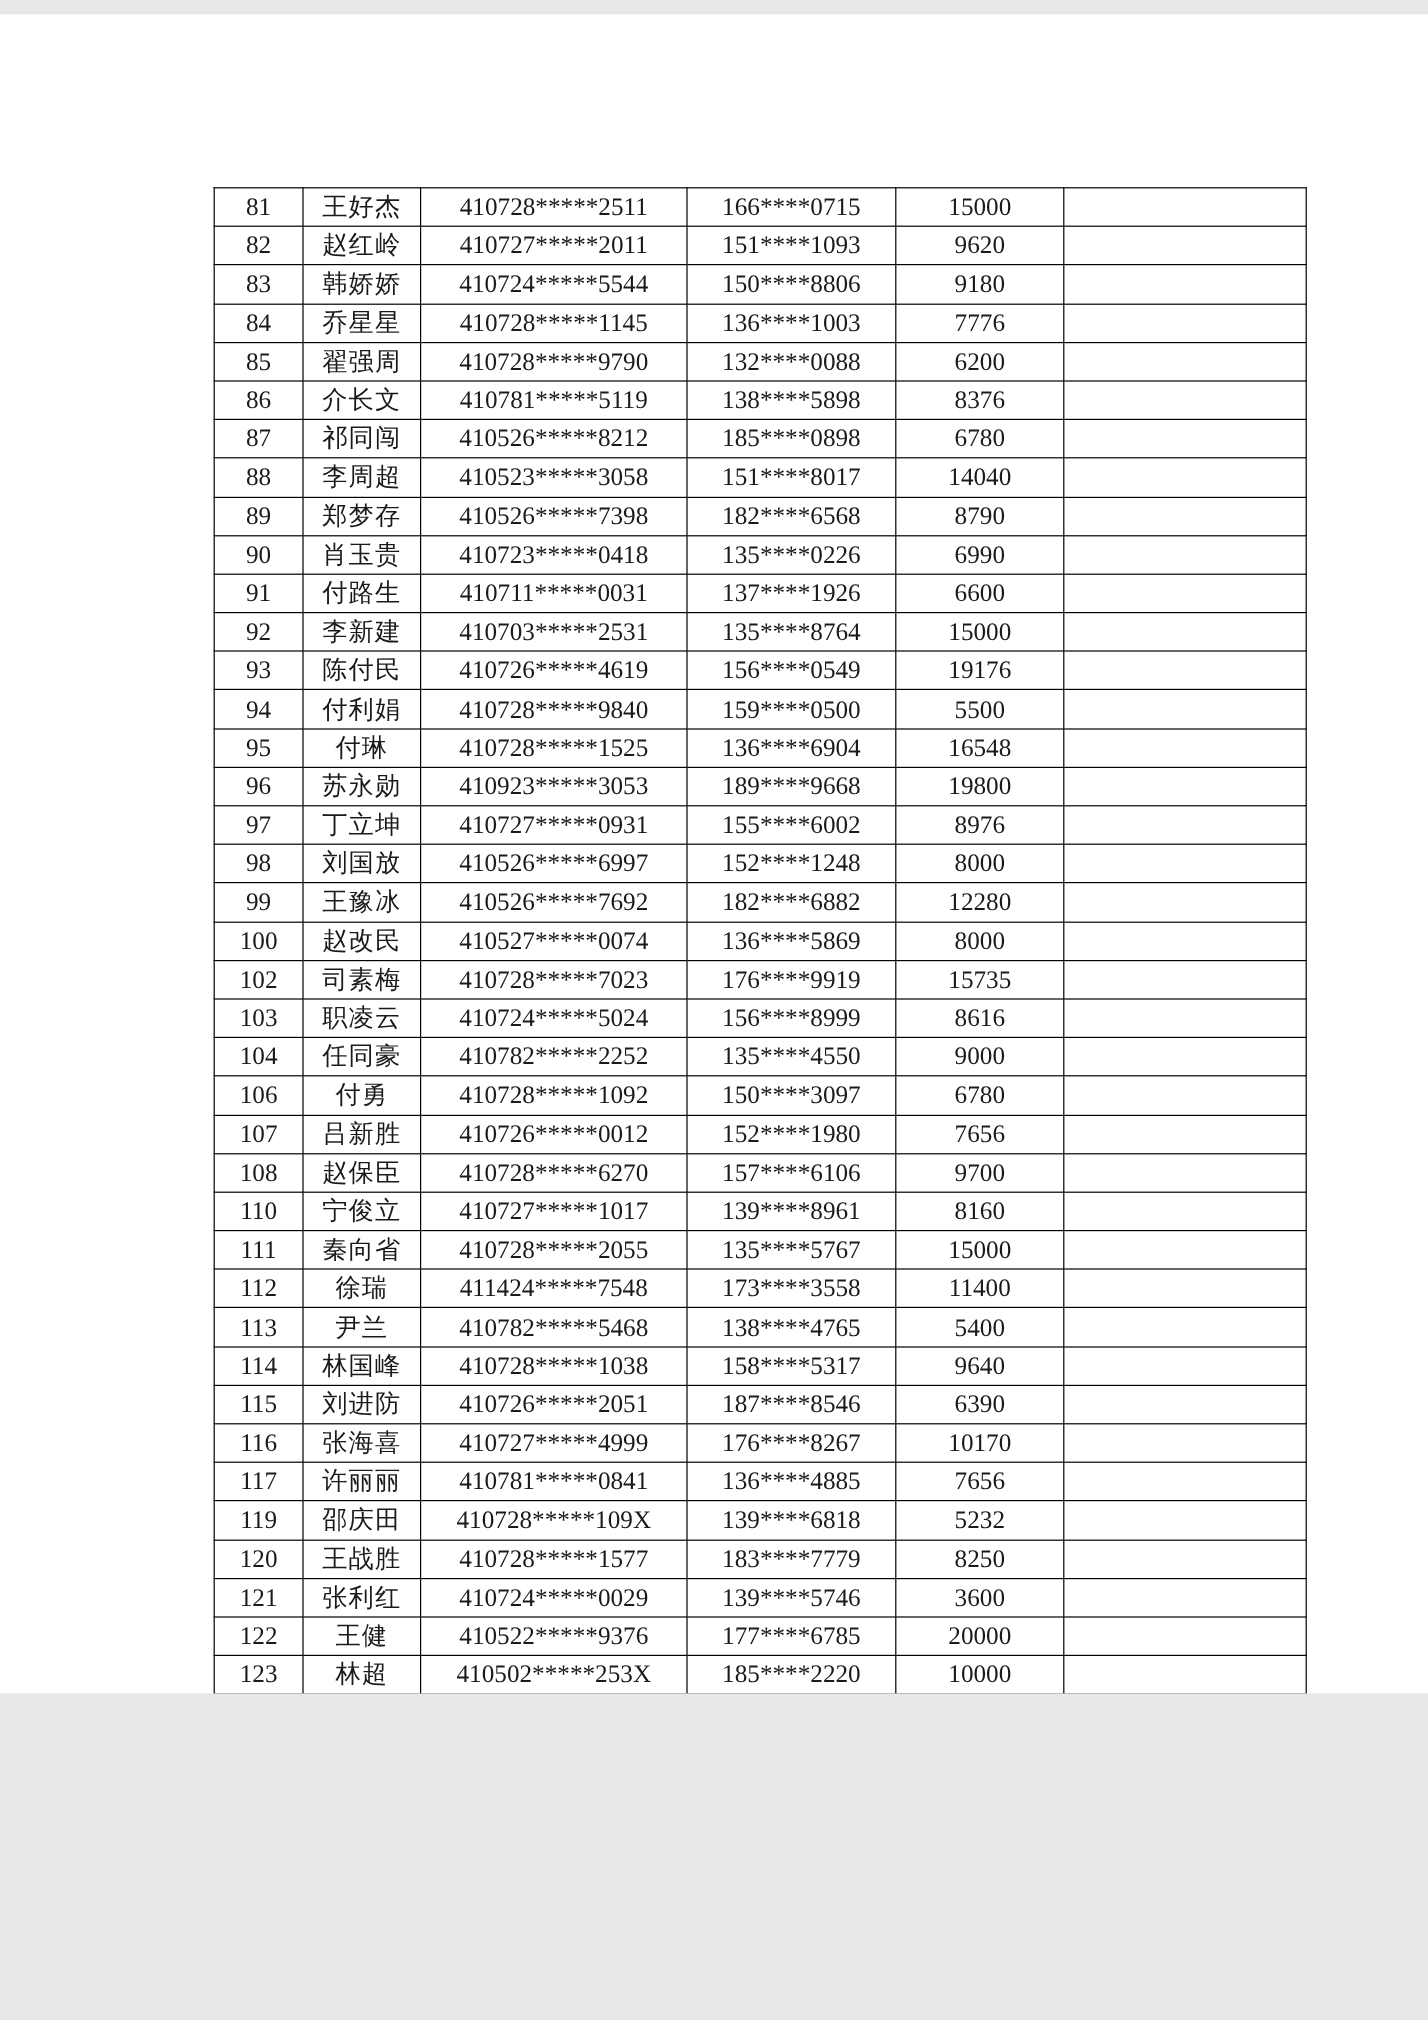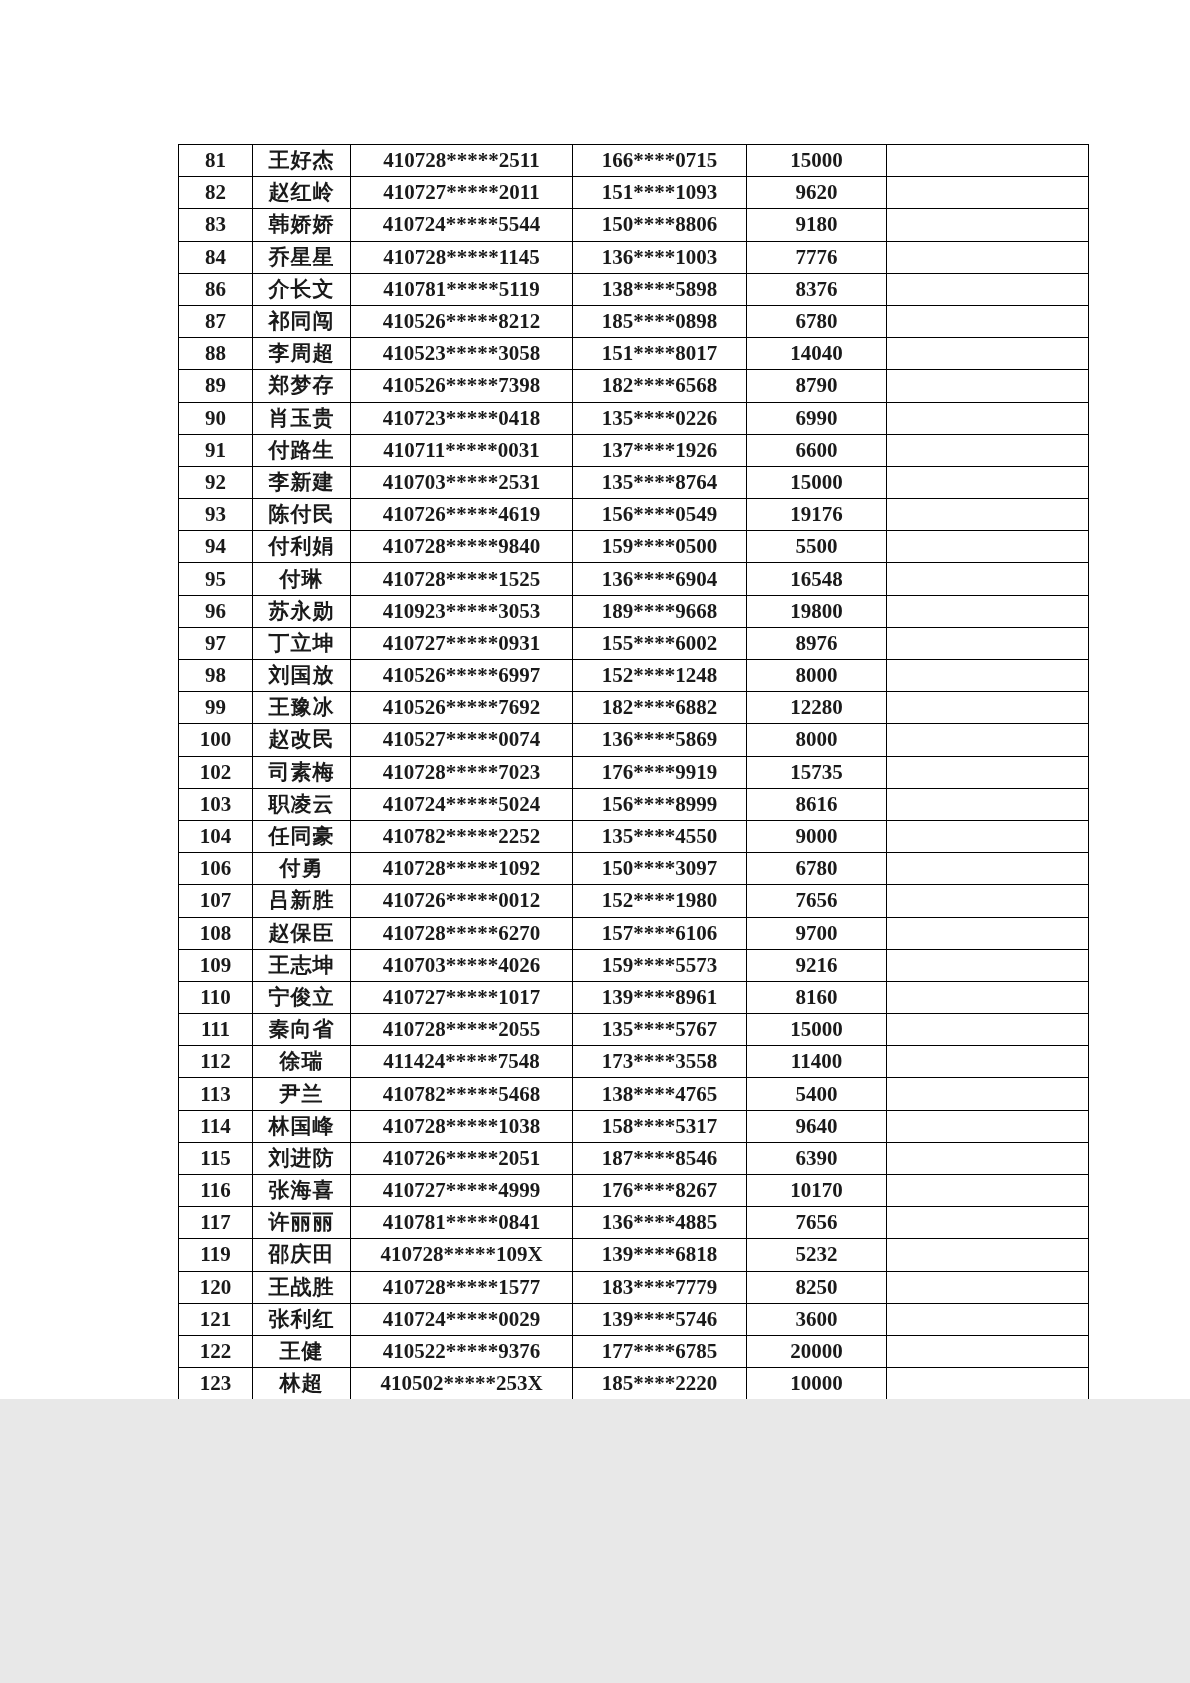--- a/index.html
+++ b/index.html
@@ -5,25 +5,24 @@
   html, body {
     margin: 0;
     padding: 0;
     background: #e8e8e8;
   }
   .page {
     position: relative;
     width: 1190px;
     height: 1399px;
     background: #ffffff;
-    margin: 0 auto;
+    margin: 12px auto;
     overflow: hidden;
     font-family: "Liberation Serif", "DejaVu Serif", serif;
     color: #1a1a1a;
-    font-weight: bold;
   }
   table.roster {
     position: absolute;
     left: 178px;
     top: 144px;
     width: 910px;
     border-collapse: collapse;
     table-layout: fixed;
   }
   table.roster td {
@@ -82,20 +81,28 @@
         </tr>
         <tr>
           <td class="col-no">84</td>
           <td class="col-name">乔星星</td>
           <td class="col-id">410728*****1145</td>
           <td class="col-phone">136****1003</td>
           <td class="col-amount">7776</td>
           <td class="col-note"></td>
         </tr>
         <tr>
+          <td class="col-no">85</td>
+          <td class="col-name">翟强周</td>
+          <td class="col-id">410728*****9790</td>
+          <td class="col-phone">132****0088</td>
+          <td class="col-amount">6200</td>
+          <td class="col-note"></td>
+        </tr>
+        <tr>
           <td class="col-no">86</td>
           <td class="col-name">介长文</td>
           <td class="col-id">410781*****5119</td>
           <td class="col-phone">138****5898</td>
           <td class="col-amount">8376</td>
           <td class="col-note"></td>
         </tr>
         <tr>
           <td class="col-no">87</td>
           <td class="col-name">祁同闯</td>
@@ -250,28 +257,20 @@
         </tr>
         <tr>
           <td class="col-no">108</td>
           <td class="col-name">赵保臣</td>
           <td class="col-id">410728*****6270</td>
           <td class="col-phone">157****6106</td>
           <td class="col-amount">9700</td>
           <td class="col-note"></td>
         </tr>
         <tr>
-          <td class="col-no">109</td>
-          <td class="col-name">王志坤</td>
-          <td class="col-id">410703*****4026</td>
-          <td class="col-phone">159****5573</td>
-          <td class="col-amount">9216</td>
-          <td class="col-note"></td>
-        </tr>
-        <tr>
           <td class="col-no">110</td>
           <td class="col-name">宁俊立</td>
           <td class="col-id">410727*****1017</td>
           <td class="col-phone">139****8961</td>
           <td class="col-amount">8160</td>
           <td class="col-note"></td>
         </tr>
         <tr>
           <td class="col-no">111</td>
           <td class="col-name">秦向省</td>

